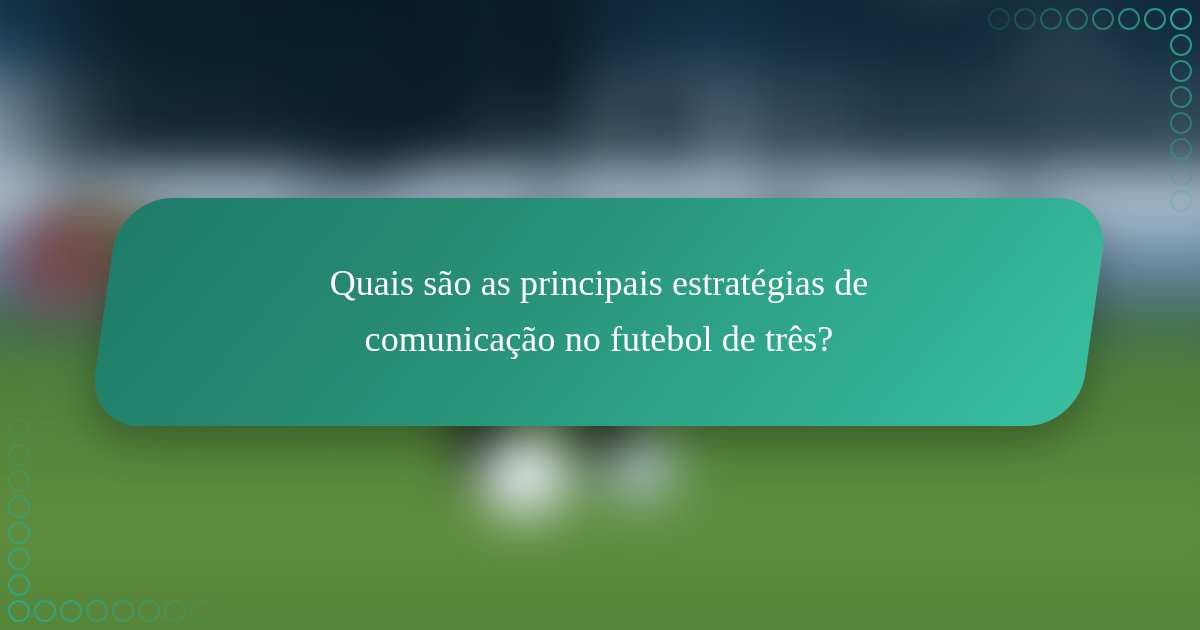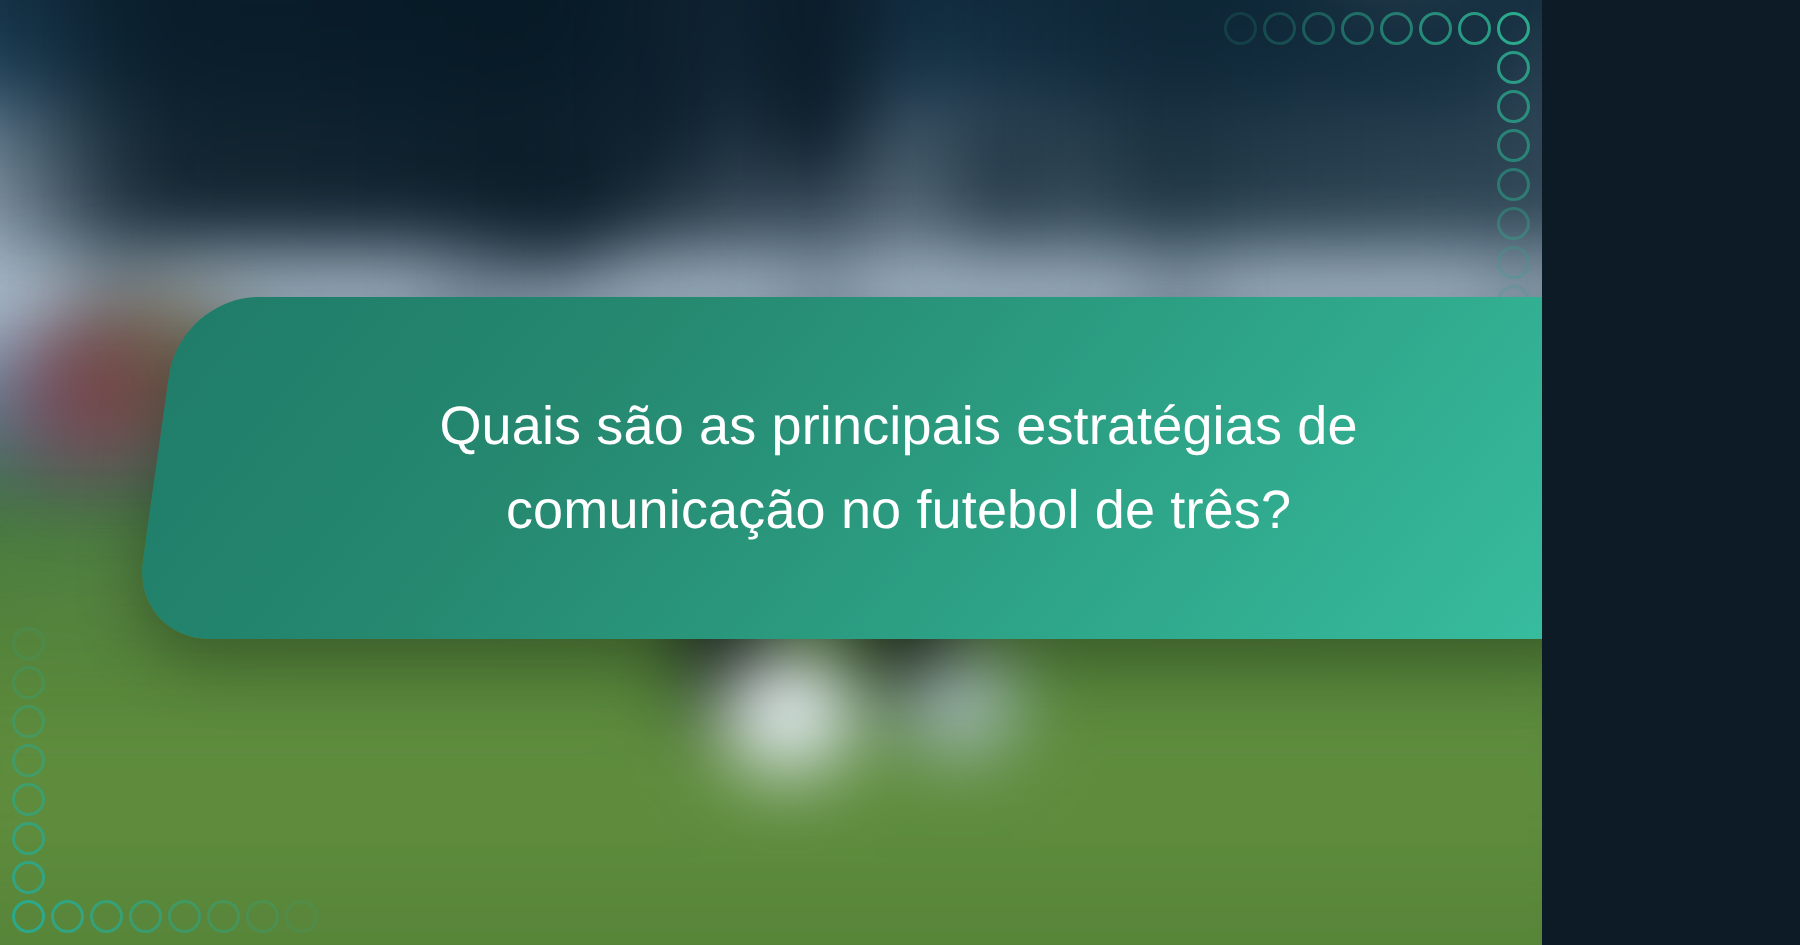--- a/index.html
+++ b/index.html
@@ -2,24 +2,24 @@
 <html><head>
 <meta charset="utf-8">
 <style>
   html, body {
     margin: 0;
     padding: 0;
     background: #0d1b26;
   }
   #stage {
     position: relative;
-    width: 1028px;
+    width: 1200px;
     height: 630px;
     overflow: hidden;
-    font-family: Liberation Sans, sans-serif;
+    font-family: Liberation Serif, serif;
   }
 
   
   .bg-root {
     position: absolute;
     inset: 0;
     overflow: hidden;
   }
   .bg-layer {
     position: absolute;

